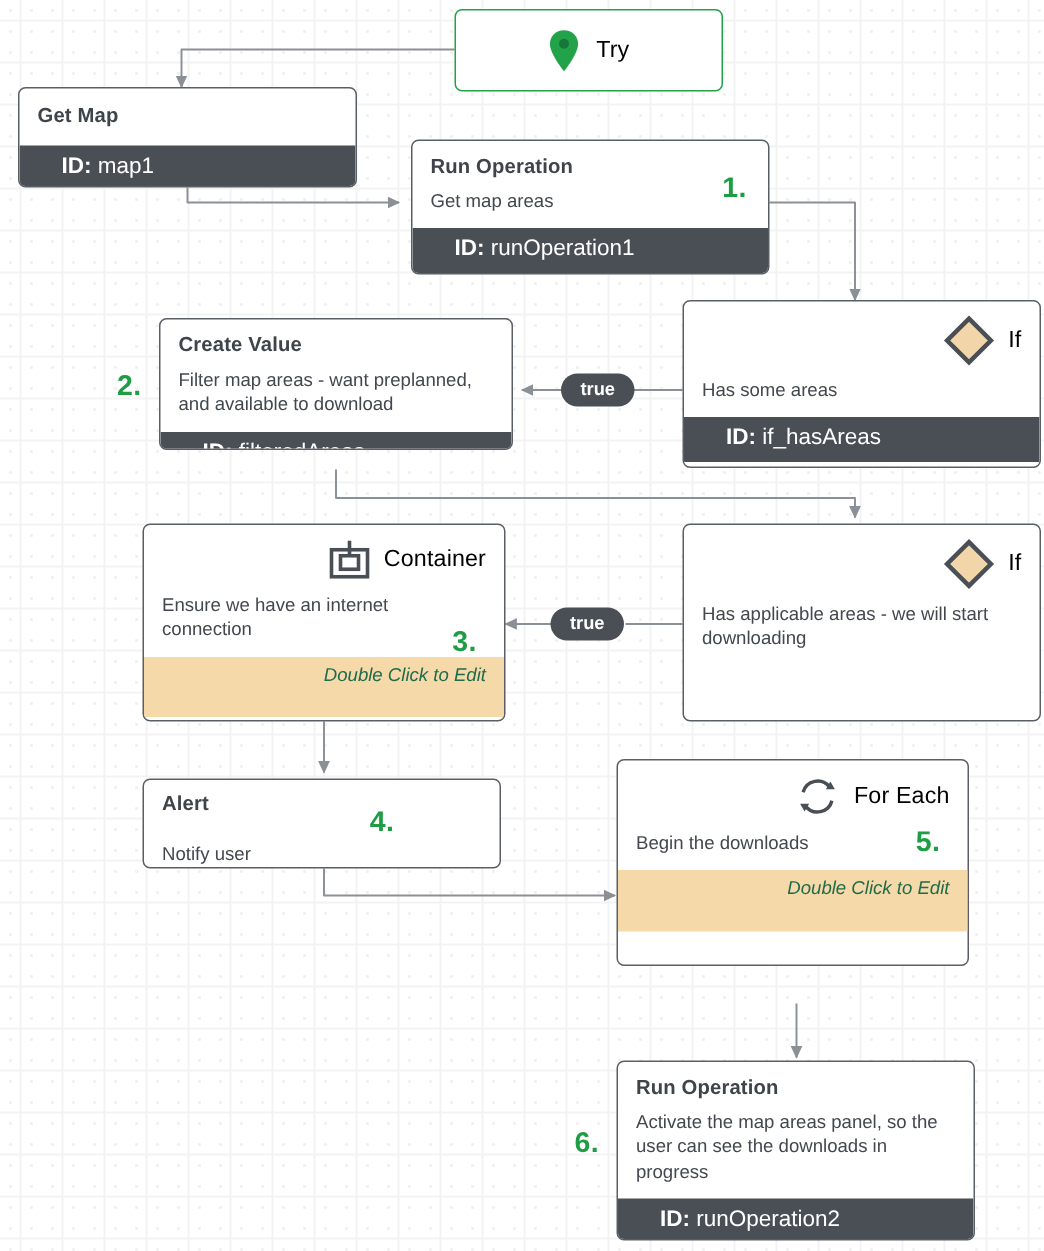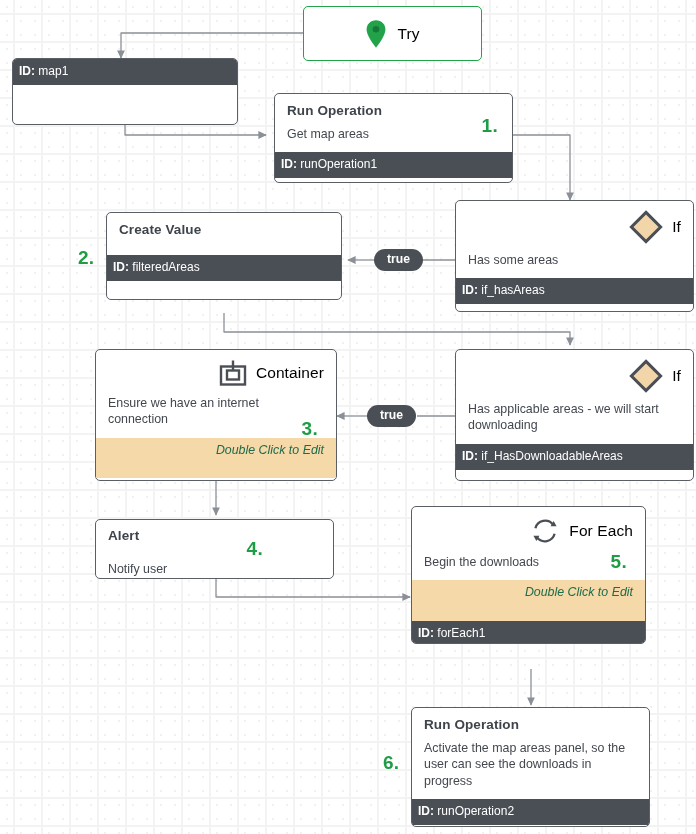--- a/index.html
+++ b/index.html
@@ -71,22 +71,22 @@
   .node .desc {
     font-size: 12.4px;
     color: #43484f;
     line-height: 1.32;
     margin: 0;
     max-width: 88%;
   }
   .node .footer {
     background: #4a4e55;
     color: #ffffff;
-    font-size: 12px;
-    padding: 5px 12px 6px 6px;
+    font-size: 15px;
+    padding: 5px 12px 6px 28px;
     line-height: 1.25;
   }
   .node .footer b { font-weight: bold; }
   .node .editbar {
     background: #f5d9a9;
     color: #1f6b4b;
     font-size: 12.4px;
     font-style: italic;
     text-align: right;
     padding: 5px 12px 20px 12px;
@@ -158,20 +158,23 @@
             <path d="M11 1.2 C5.6 1.2 1.6 5.2 1.6 10.4 C1.6 17.2 11 28.6 11 28.6 C11 28.6 20.4 17.2 20.4 10.4 C20.4 5.2 16.4 1.2 11 1.2 Z" fill="#22a34a"></path>
             <circle cx="11" cy="10.2" r="3.3" fill="#17773a"></circle>
           </svg>
         </span>
         <span>Try</span>
       </div>
     </div>
   </div>
 
   <div class="node" style="left:12px; top:58px; width:226px; height:67px;">
+    <div class="body" style="padding:10px 12px 11px 12px;">
+      <div class="title" style="margin-bottom:0;">Get Map</div>
+    </div>
     <div class="footer">
       <b>ID:</b> 
       <span>map1</span>
     </div>
   </div>
 
   <div class="node" style="left:274px; top:93px; width:239px; height:90px;">
     <div class="body">
       <div class="title">Run Operation</div>
       <div class="desc">Get map areas</div>
@@ -197,43 +200,40 @@
     </div>
     <div class="footer">
       <b>ID:</b> 
       <span>if_hasAreas</span>
     </div>
   </div>
 
   <div class="node" style="left:106px; top:212px; width:236px; height:88px;">
     <div class="body">
       <div class="title">Create Value</div>
+      <div class="desc" style="max-width:100%;">Filter map areas - want preplanned, and available to download</div>
     </div>
     <div class="footer">
       <b>ID:</b> 
       <span>filteredAreas</span>
     </div>
   </div>
   <div class="step" style="left:78px; top:247px;">2.</div>
 
   <div class="node" style="left:455px; top:349px; width:239px; height:132px;">
     <div class="body" style="padding:8px 12px 10px 12px;">
       <div class="title centered">
         <span class="icon">
           <svg width="36" height="36" viewBox="0 0 36 36" aria-hidden="true">
             <path d="M18 3.4 L32.6 18 L18 32.6 L3.4 18 Z" fill="#f2d5a8" stroke="#4a4e55" stroke-width="3"></path>
           </svg>
         </span>
         <span>If</span>
       </div>
       <div class="desc" style="max-width:100%;">Has applicable areas - we will start downloading</div>
-    </div>
-    <div class="footer">
-      <b>ID:</b> 
-      <span>if_HasDownloadableAreas</span>
     </div>
   </div>
 
   <div class="node" style="left:95px; top:349px; width:242px; height:132px;">
     <div class="body" style="padding:8px 12px 10px 12px;">
       <div class="title centered">
         <span class="icon">
           <svg width="30" height="30" viewBox="0 0 30 30" aria-hidden="true">
             <rect x="3" y="8.5" width="24" height="18" fill="none" stroke="#4a4e55" stroke-width="2.4"></rect>
             <rect x="9" y="12.5" width="12" height="9" fill="none" stroke="#4a4e55" stroke-width="2.4"></rect>
@@ -268,24 +268,20 @@
             <path d="M24.6 6 L27.6 11.2 L21.6 11.2 Z" fill="#4a4e55"></path>
             <path d="M7.4 26 L4.4 20.8 L10.4 20.8 Z" fill="#4a4e55"></path>
           </svg>
         </span>
         <span>For Each</span>
       </div>
       <div class="desc" style="max-width:74%;">Begin the downloads</div>
       <div class="step" style="right:18px; top:44px;">5.</div>
     </div>
     <div class="editbar">Double Click to Edit</div>
-    <div class="footer">
-      <b>ID:</b> 
-      <span>forEach1</span>
-    </div>
   </div>
 
   <div class="node" style="left:411px; top:707px; width:239px; height:120px;">
     <div class="body" style="padding:9px 12px 10px 12px;">
       <div class="title">Run Operation</div>
       <div class="desc" style="max-width:100%;">Activate the map areas panel, so the user can see the downloads in progress</div>
     </div>
     <div class="footer">
       <b>ID:</b> 
       <span>runOperation2</span>

